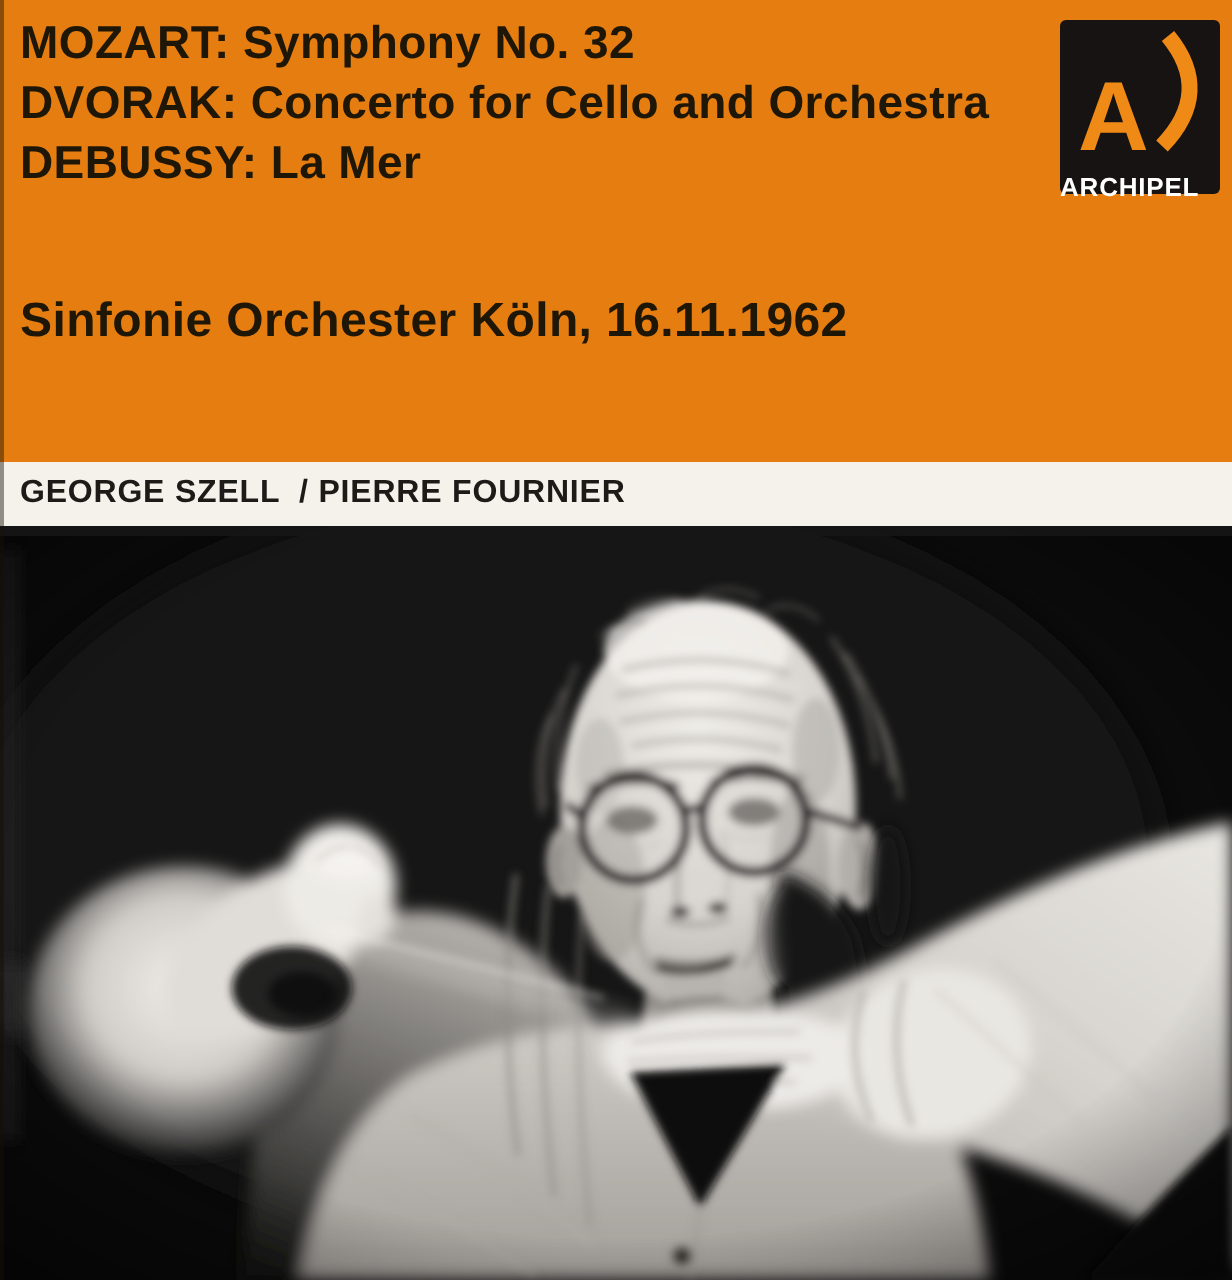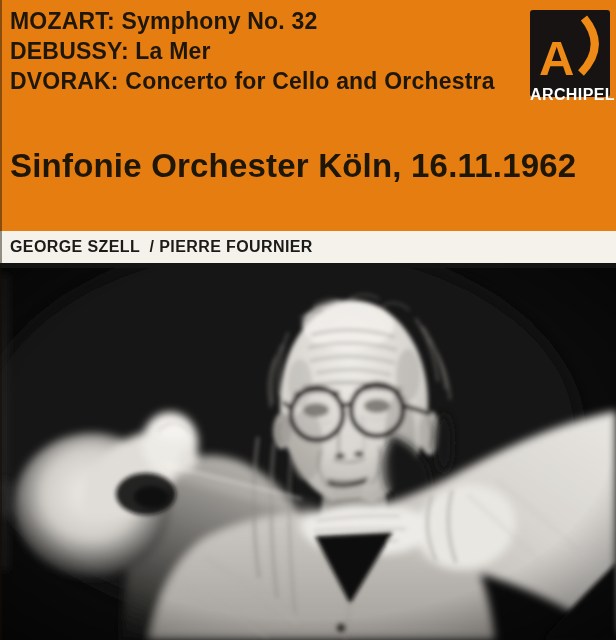--- a/index.html
+++ b/index.html
@@ -17,34 +17,34 @@
     position:absolute;top:0;left:0;width:616px;height:231px;
     background:var(--orange,#e67d10);
     padding-left:48px;
   }
   .titles{position:absolute;top:6px;left:10px;}
   .title-line{
     font-size:23px;line-height:30px;font-weight:700;letter-spacing:.2px;
     color:var(--title_text,#1e1708);white-space:nowrap;
   }
   .performance{
-    position:absolute;top:147px;left:10px;font-size:33px;font-weight:700;
+    position:absolute;top:147px;left:10px;font-size:24px;font-weight:700;
     letter-spacing:.2px;color:var(--title_text,#1e1708);white-space:nowrap;
   }
   
   .logo{
     position:absolute;left:530px;top:10px;width:80px;height:87px;
     background:var(--logo_black,#161312);border-radius:3px;
   }
   .logo-mark{display:block;margin:2px auto 0;}
   .logo-a{font-family:"Liberation Sans","DejaVu Sans",sans-serif;font-weight:700;font-size:49px;fill:var(--logo_orange,#f08a16);}
   .logo-paren{stroke:var(--logo_orange,#f08a16);stroke-width:8;fill:none;}
   .logo-name{
-    position:absolute;left:0;right:0;top:76px;text-align:center;
-    font-size:16px;font-weight:700;letter-spacing:.4px;color:#ffffff;
+    position:absolute;left:0;right:0;top:76px;text-align:left;
+    font-size:13px;font-weight:700;letter-spacing:.4px;color:#ffffff;
   }
   
   .artist-bar{
     position:absolute;top:231px;left:0;width:616px;height:32px;
     background:var(--bar_bg,#f4f2eb);display:flex;align-items:center;
   }
   .artist-names{
     padding-left:10px;font-size:16px;font-weight:700;letter-spacing:.4px;
     color:var(--bar_text,#1c1b18);white-space:pre;
   }
@@ -53,22 +53,22 @@
 </style>
 </head>
 <body>
 
 <div class="cover">
   <div class="left-edge"></div>
 
   <div class="header">
     <div class="titles">
       <div class="title-line">MOZART: Symphony No. 32</div>
+      <div class="title-line">DVORAK: Concerto for Cello and Orchestra</div>
       <div class="title-line">DEBUSSY: La Mer</div>
-      <div class="title-line">DVORAK: Concerto for Cello and Orchestra</div>
     </div>
     <div class="performance">Sinfonie Orchester Köln, 16.11.1962</div>
 
     <div class="logo">
       <svg class="logo-mark" width="80" height="66" viewBox="0 0 80 66" aria-hidden="true">
         <text class="logo-a" x="9" y="63">A</text>
         <path class="logo-paren" d="M 54 6 Q 77 34 51 61"></path>
       </svg>
       <div class="logo-name">ARCHIPEL</div>
     </div>

